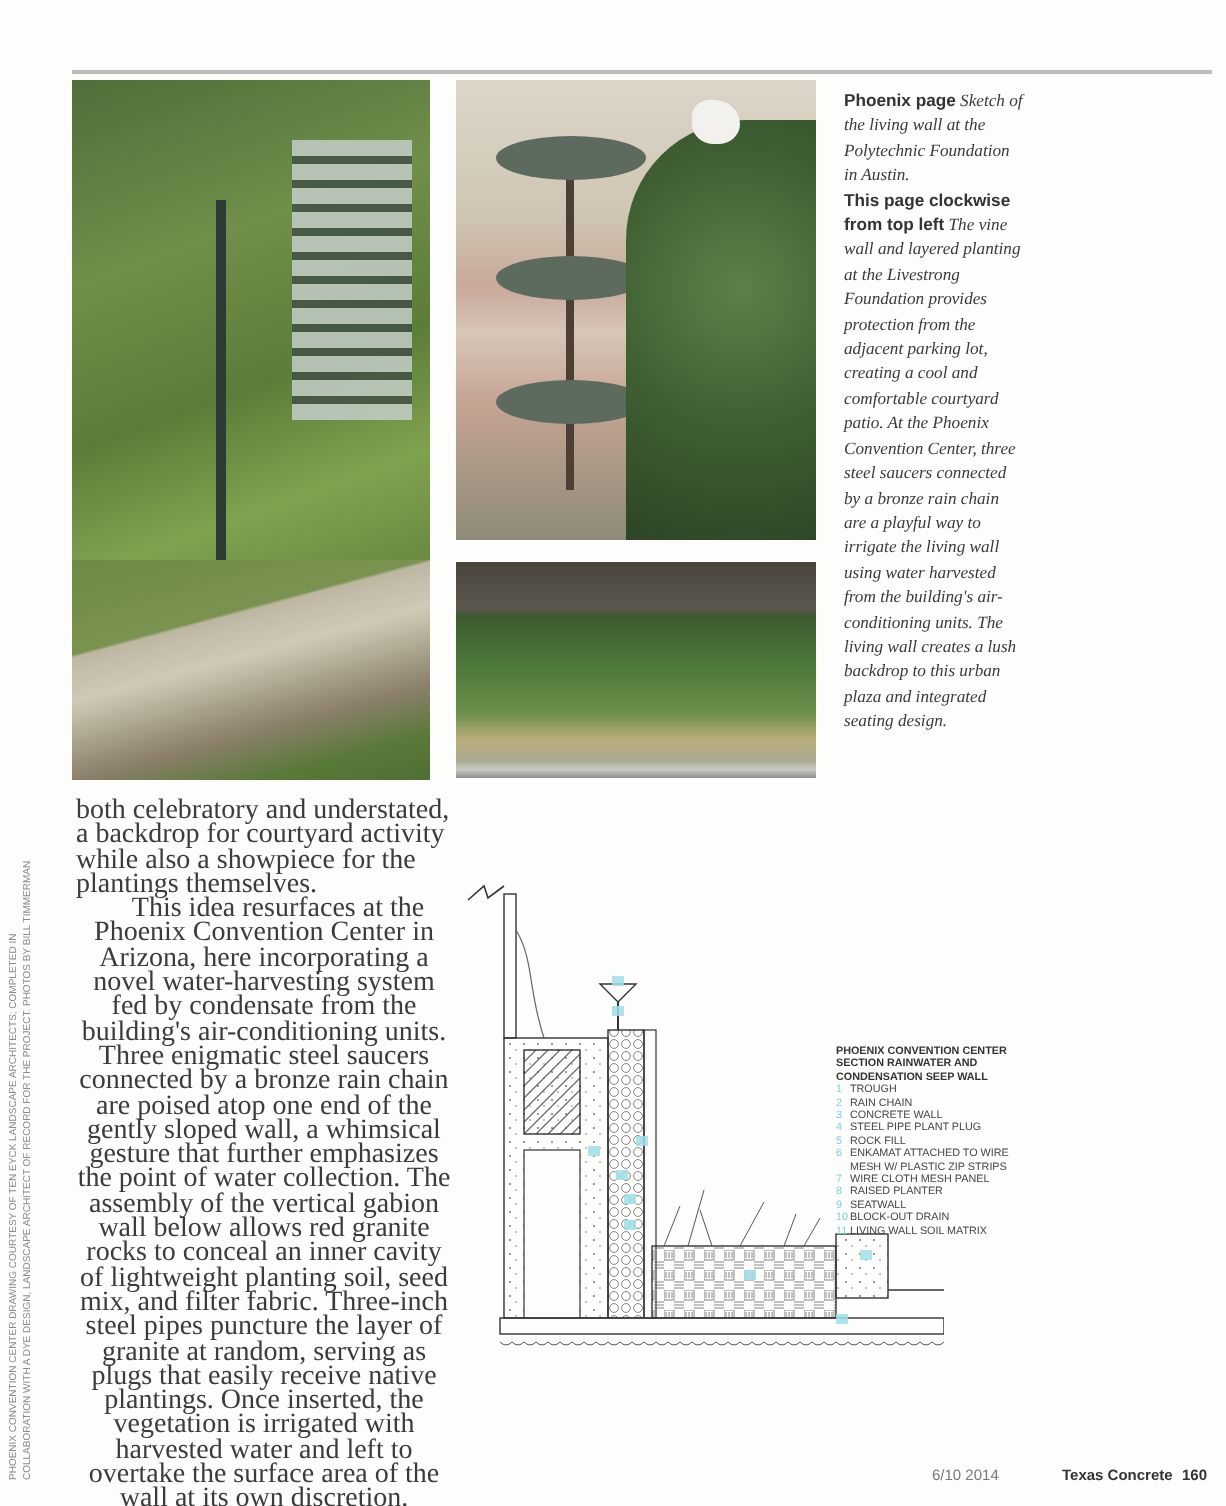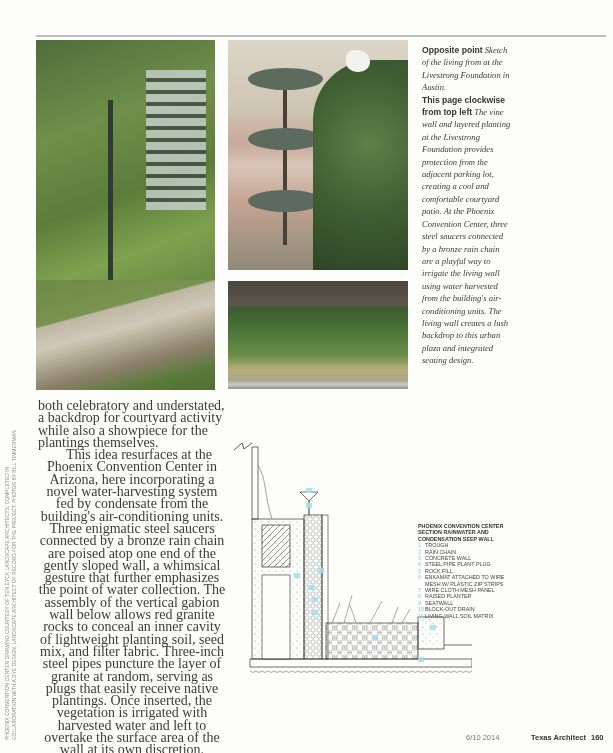--- a/index.html
+++ b/index.html
@@ -70,21 +70,21 @@
   <div class="saucer" style="top:28px;"></div>
   <div class="saucer" style="top:88px;"></div>
   <div class="saucer" style="top:150px;"></div>
   <div class="foliage"></div>
   <div class="flower"></div>
 </div>
 
 <div class="photo" id="photo-seepwall"></div>
 
 <div class="caption">
-  <p><span class="lead">Opposite point</span> <span class="ital">Sketch of the living from at the Livestrong Foundation in Austin.</span></p>
+  <p><span class="lead">Phoenix page</span> <span class="ital">Sketch of the living wall at the Polytechnic Foundation in Austin.</span></p>
   <p><span class="lead">This page clockwise from top left</span> <span class="ital">The vine wall and layered planting at the Livestrong Foundation provides protection from the adjacent parking lot, creating a cool and comfortable courtyard patio. At the Phoenix Convention Center, three steel saucers connected by a bronze rain chain are a playful way to irrigate the living wall using water harvested from the building's air-conditioning units. The living wall creates a lush backdrop to this urban plaza and integrated seating design.</span></p>
 </div>
 
 <div class="body-text">
   <p>both celebratory and understated, a backdrop for courtyard activity while also a showpiece for the plantings themselves.</p>
   <p class="indent">This idea resurfaces at the Phoenix Convention Center in Arizona, here incorporating a novel water-harvesting system fed by condensate from the building's air-conditioning units. Three enigmatic steel saucers connected by a bronze rain chain are poised atop one end of the gently sloped wall, a whimsical gesture that further emphasizes the point of water collection. The assembly of the vertical gabion wall below allows red granite rocks to conceal an inner cavity of lightweight planting soil, seed mix, and filter fabric. Three-inch steel pipes puncture the layer of granite at random, serving as plugs that easily receive native plantings. Once inserted, the vegetation is irrigated with harvested water and left to overtake the surface area of the wall at its own discretion.</p>
 </div>
 
 <div class="credits">Phoenix Convention Center drawing courtesy of Ten Eyck Landscape Architects; completed in collaboration with a Dye Design, landscape architect of record for the project. Photos by Bill Timmerman</div>
 
@@ -155,14 +155,14 @@
   <div class="item"><span class="num">6</span><span>Enkamat attached to wire</span></div>
   <div class="item cont">mesh w/ plastic zip strips</div>
   <div class="item"><span class="num">7</span><span>Wire cloth mesh panel</span></div>
   <div class="item"><span class="num">8</span><span>Raised Planter</span></div>
   <div class="item"><span class="num">9</span><span>Seatwall</span></div>
   <div class="item"><span class="num">10</span><span>Block-out drain</span></div>
   <div class="item"><span class="num">11</span><span>Living wall soil matrix</span></div>
 </div>
 
 <div class="footer date">6/10 2014</div>
-<div class="footer pub">Texas Architect</div>
+<div class="footer pub">Texas Concrete</div>
 <div class="footer page">160</div>
 
 </body></html>

